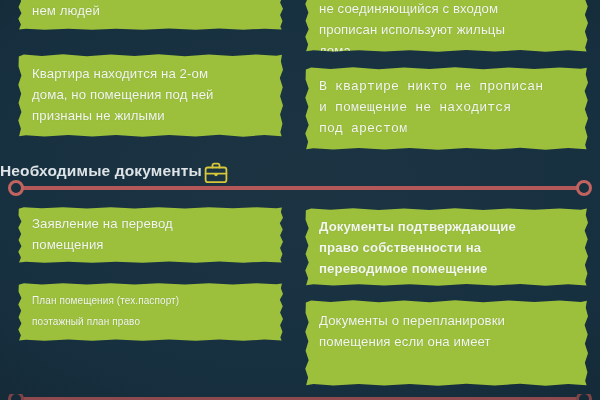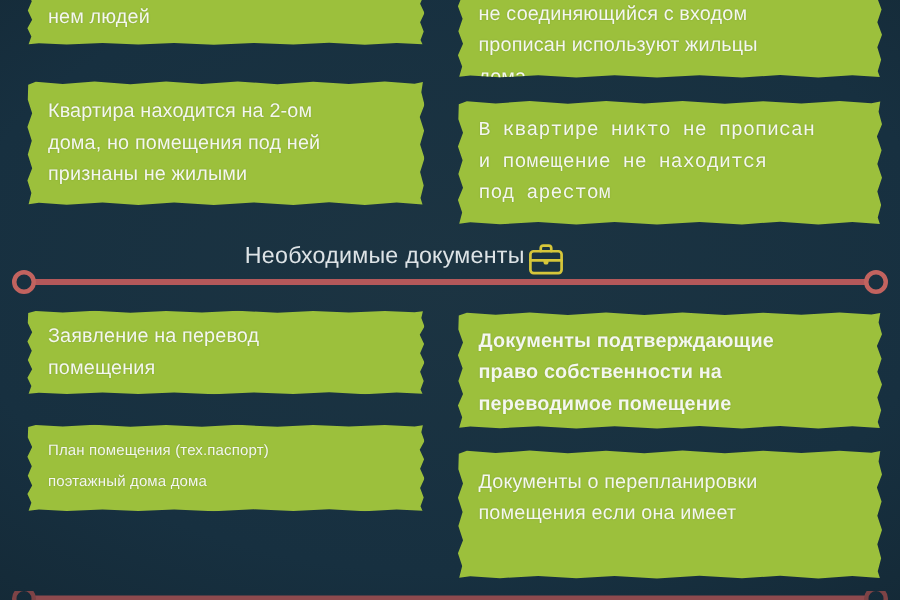--- a/index.html
+++ b/index.html
@@ -68,25 +68,26 @@
     background: transparent;
   }
   .divider .node.left  { left: 8px; }
   .divider .node.right { right: 8px; }
 
   
   .section-head {
     position: absolute;
     left: 0;
     width: 540px;
-    text-align: center;
+    text-align: left;
     color: #dde3e6;
     font-size: 15.5px;
     letter-spacing: 0.15px;
     white-space: nowrap;
+    font-weight: bold;
   }
   .section-head .head-row {
     display: inline-flex;
     align-items: center;
     gap: 0px;
   }
   .briefcase-icon {
     display: inline-block;
     width: 26px;
     height: 24px;
@@ -179,21 +180,21 @@
   </div>
 
   <div class="card" style="left:305px; top:208px; width:283px; height:78px; padding-top:8px;font-weight:bold;">
     <span class="line">Документы подтверждающие</span>
     <span class="line">право собственности на</span>
     <span class="line">переводимое помещение</span>
   </div>
 
   <div class="card" style="left:18px; top:283px; width:265px; height:58px; padding-top:7px; font-size:10px;">
     <span class="line">План помещения (тех.паспорт)</span>
-    <span class="line">поэтажный дома дома</span>
+    <span class="line">поэтажный план право</span>
   </div>
 
   <div class="card" style="left:305px; top:300px; width:283px; height:86px; padding-top:10px;">
     <span class="line">Документы о перепланировки</span>
     <span class="line">помещения если она имеет</span>
   </div>
 
   <div class="divider-sliver">
     <div class="rule"></div>
     <div class="node left"></div>

